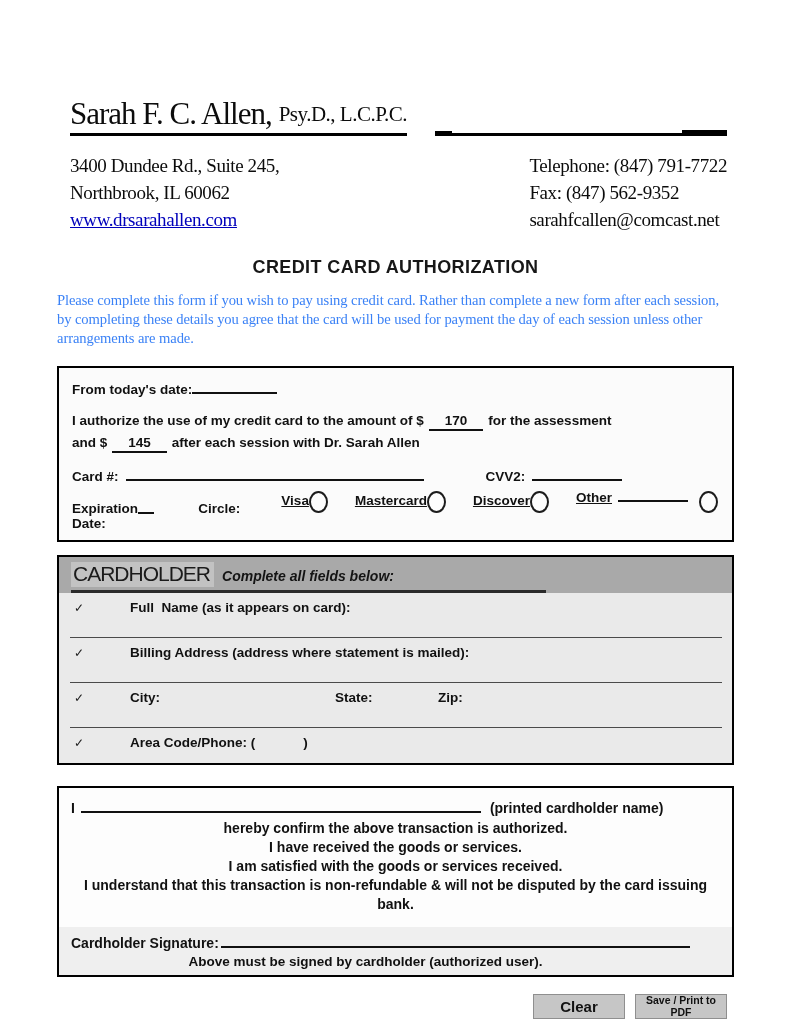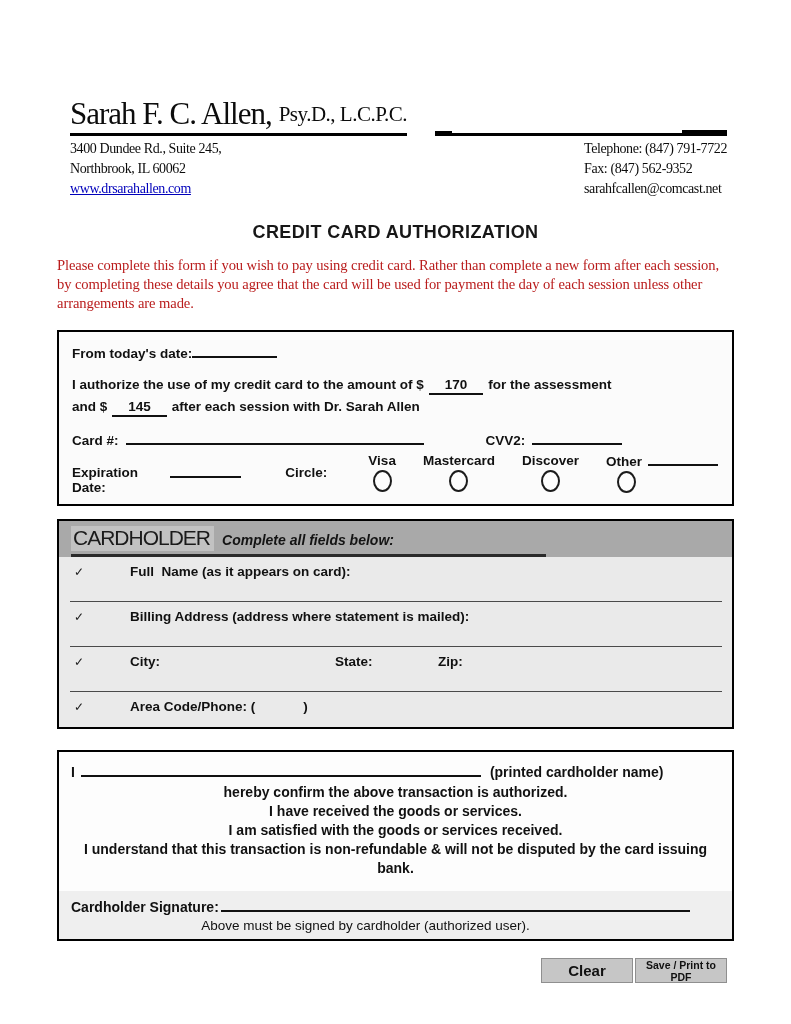--- a/index.html
+++ b/index.html
@@ -25,35 +25,35 @@
   }
   .name-creds {
     font-family: "Liberation Serif", serif;
     font-size: 21px; margin-left: 7px; letter-spacing: -0.5px; color: #0c0c0c;
   }
   .hdr-dash1 { width: 17px; border-bottom: 5px solid #000; margin-left: 28px; margin-bottom: 0px; }
   .hdr-fill  { flex: 1; border-bottom: 3px solid #000; }
   .hdr-dash2 { width: 45px; border-bottom: 6px solid #000; }
 
   .contact-row {
-    display: flex; justify-content: space-between; margin-top: 3px;
-    font-family: "Liberation Serif", serif; font-size: 14px;
+    display: flex; justify-content: space-between; margin-top: 17px;
+    font-family: "Liberation Serif", serif; font-size: 19px;
     line-height: 1.42; letter-spacing: -0.4px; color: #0c0c0c;
   }
   .site-link { color: #0000bb; text-decoration: underline; cursor: pointer; }
 
   
   .doc-title {
     margin-top: 23px; text-align: center;
     font-size: 18px; font-weight: bold; letter-spacing: 0.4px; color: #171717;
   }
   .intro {
     margin: 13px 57px 0 57px;
     font-family: "Liberation Serif", serif;
-    font-size: 14.6px; line-height: 1.32; letter-spacing: -0.1px; color: #b91c1c;
+    font-size: 14.6px; line-height: 1.32; letter-spacing: -0.1px; color: #3b82f6;
   }
 
   
   .box { margin: 0 57px; border: 2px solid #000; }
   .lbl { font-weight: bold; }
   .blank {
     display: inline-block; height: 13px;
     border-bottom: 2px solid #111; vertical-align: baseline;
   }
   .prewrap { white-space: pre-wrap; }
@@ -70,21 +70,21 @@
     padding: 0 16px; margin: 0 5px; font-weight: bold;
   }
   .card-row { margin-top: 15px; display: flex; align-items: baseline; }
   .card-blank { width: 298px; margin-left: 7px; }
   .cvv-lbl { margin-left: 62px; }
   .w90 { width: 90px; margin-left: 7px; }
   .exp-row { margin-top: 5px; display: flex; align-items: flex-start; }
   .exp-lbl { margin-top: 12px; }
   .exp-blank { width: 76px; margin-top: 12px; }
   .circle-lbl { margin-top: 12px; margin-left: 44px; margin-right: 14px; }
-  .card-option { display: flex; flex-direction: column; align-items: center; margin-left: 27px; }
+  .card-option { display: flex; flex-direction: row; align-items: center; margin-left: 27px; text-decoration: underline; }
   .opt-label { font-weight: bold; font-size: 13.5px; }
   .circle {
     width: 19px; height: 22px; border: 2.5px solid #1c1c1c;
     border-radius: 50%; margin-top: 2px; background: #fdfdfd; cursor: pointer;
   }
   .card-option.other { align-items: flex-start; }
   .other-top { display: flex; align-items: baseline; }
   .other-blank { width: 70px; margin-left: 6px; }
   .card-option.other .circle { margin-left: 11px; }
 
@@ -109,24 +109,24 @@
 
   
   .confirm-box { margin-top: 21px; padding: 11px 12px 0 12px; background: #fdfdfd; font-size: 14px; }
   .printed-row { display: flex; align-items: baseline; }
   .printed-row .fill-blank { flex: 1; margin: 0 9px 0 6px; height: 14px; border-bottom: 2px solid #111; max-width: 400px; }
   .stmt { font-weight: bold; line-height: 19px; text-align: center; }
   .printed-row + .stmt { margin-top: 3px; }
   .sig-band { background: #efefef; margin: 13px -12px 0 -12px; padding: 7px 12px 6px 12px; }
   .sig-row { display: flex; align-items: baseline; }
   .sig-row .fill-blank { flex: 1; margin-left: 2px; margin-right: 30px; height: 14px; border-bottom: 2px solid #111; }
-  .sig-note { text-align: center; font-weight: normal; font-size: 13.5px; margin-top: 3px; padding-right: 60px; }
-
-  
-  .actions-row { display: flex; justify-content: flex-end; gap: 2px; margin: 17px 64px 0 0; }
+  .sig-note { text-align: center; font-weight: bold; font-size: 13.5px; margin-top: 3px; padding-right: 60px; }
+
+  
+  .actions-row { display: flex; justify-content: flex-end; gap: 10px; margin: 17px 64px 0 0; }
   .btn {
     width: 92px; height: 25px;
     background: #c6c6c6; border: 1px solid #8f8f8f;
     font-family: "Liberation Sans", sans-serif; font-weight: bold; color: #111;
     cursor: pointer; display: flex; align-items: center; justify-content: center;
   }
   .btn-clear { font-size: 15px; }
   .btn-save { font-size: 10.5px; }
 </style>
 </head>

